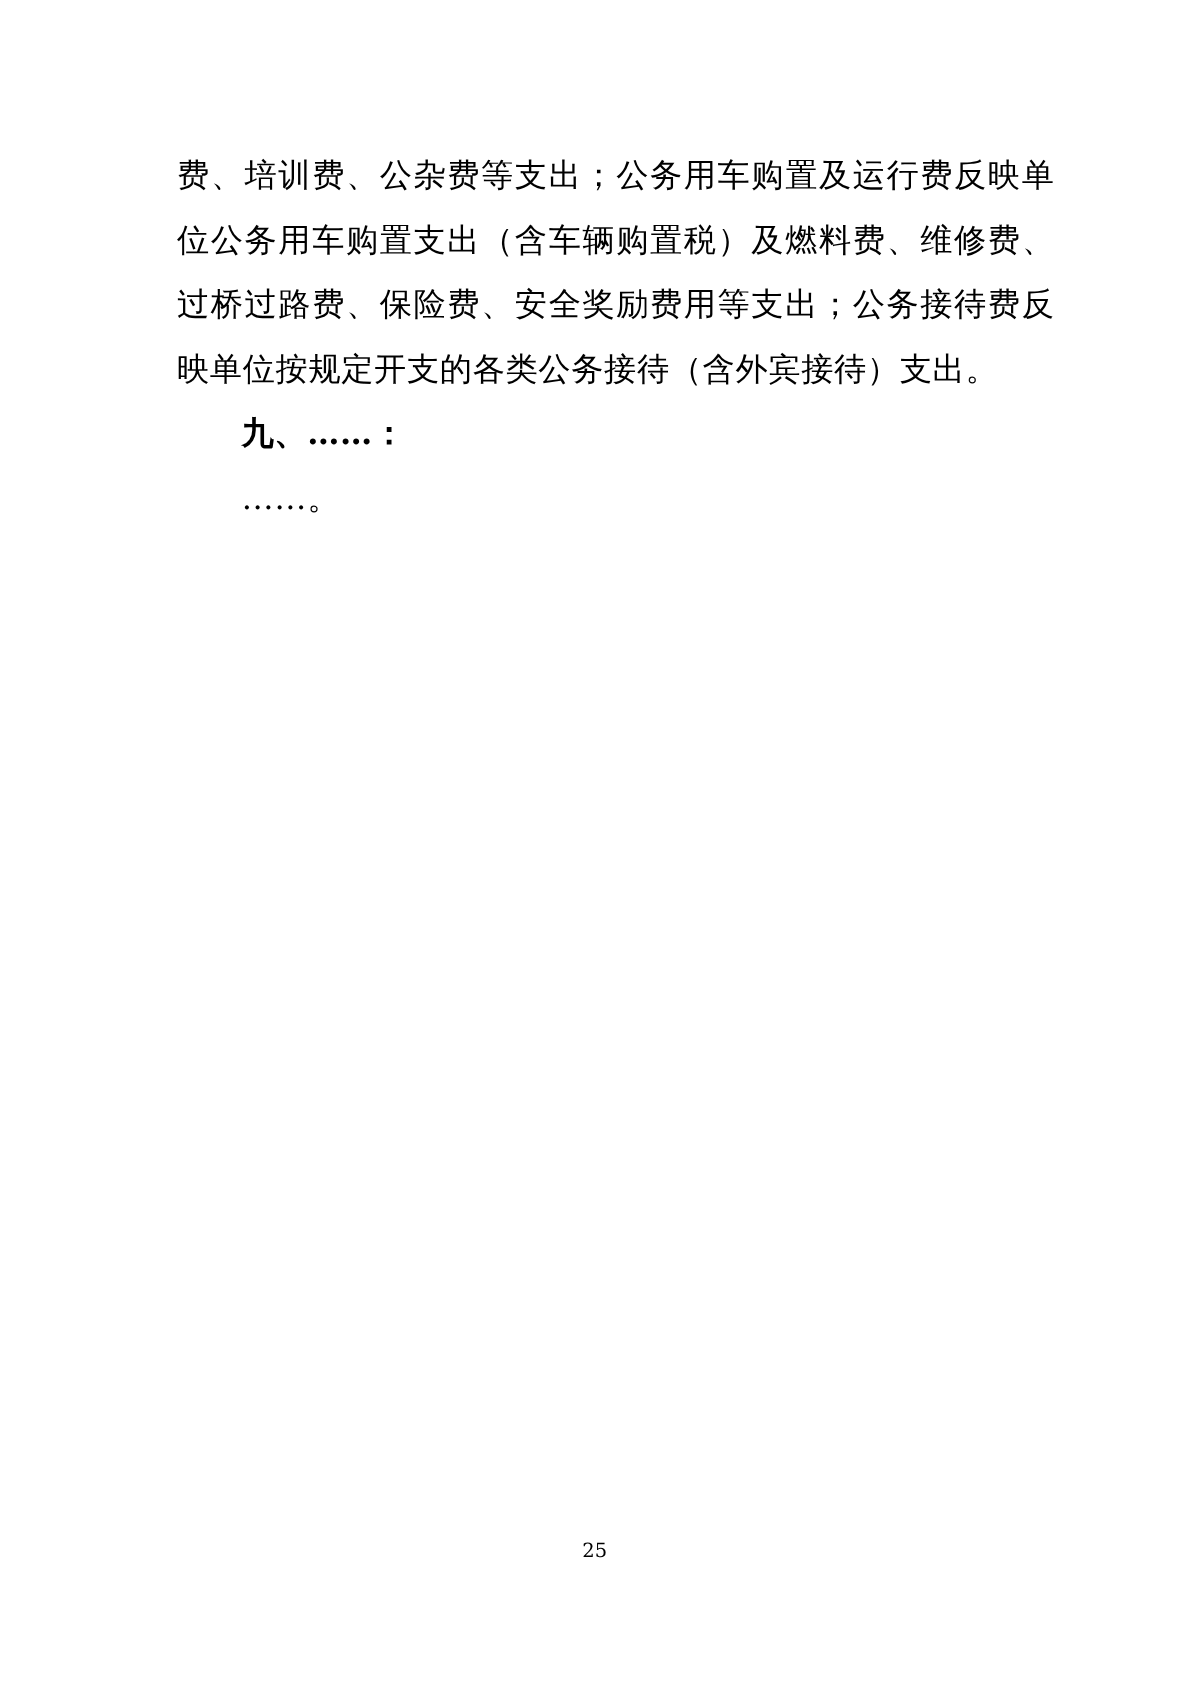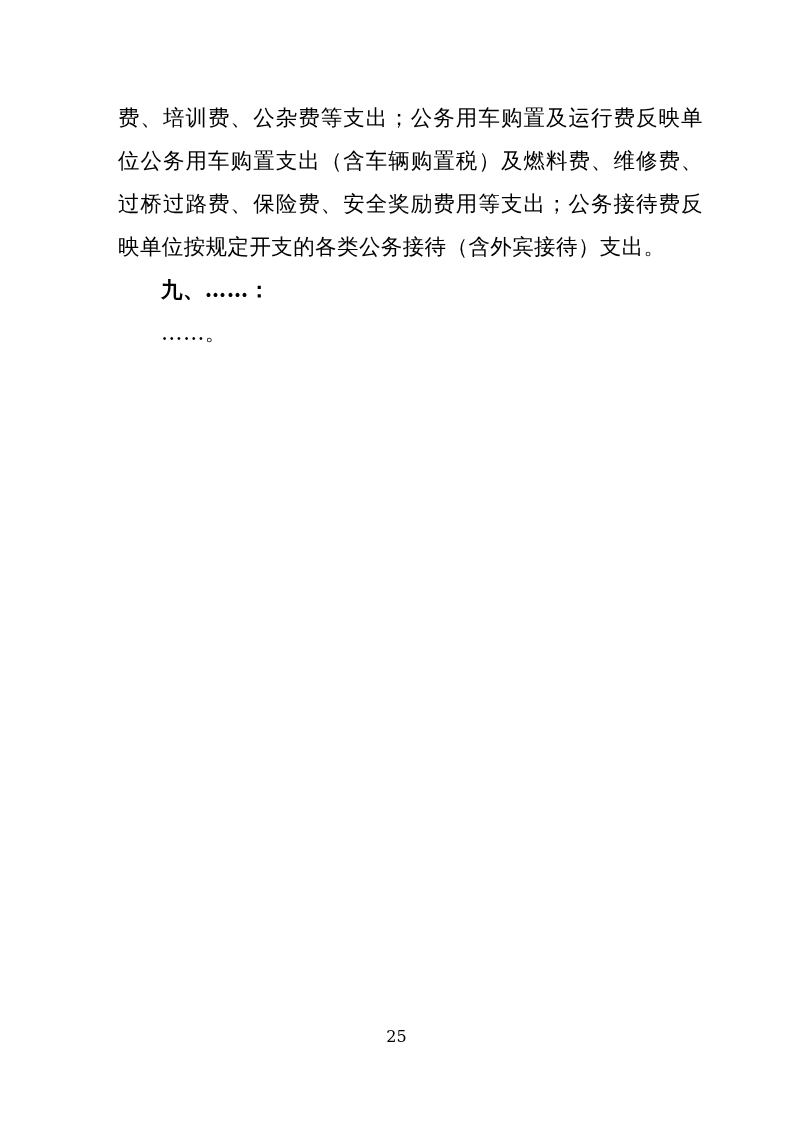--- a/index.html
+++ b/index.html
@@ -46,21 +46,21 @@
     letter-spacing: 0.4px;
     margin: 0;
     text-indent: 43px;
   }
   .page-number {
     position: absolute;
     left: 0;
     right: 0;
     top: 1027px;
     text-align: center;
-    font-size: 16px;
+    font-size: 13px;
     font-family: "DejaVu Serif", "Liberation Serif", serif;
     color: #000000;
   }
 </style>
 </head>
 <body>
 
 <div class="page">
 
   <div class="content">

